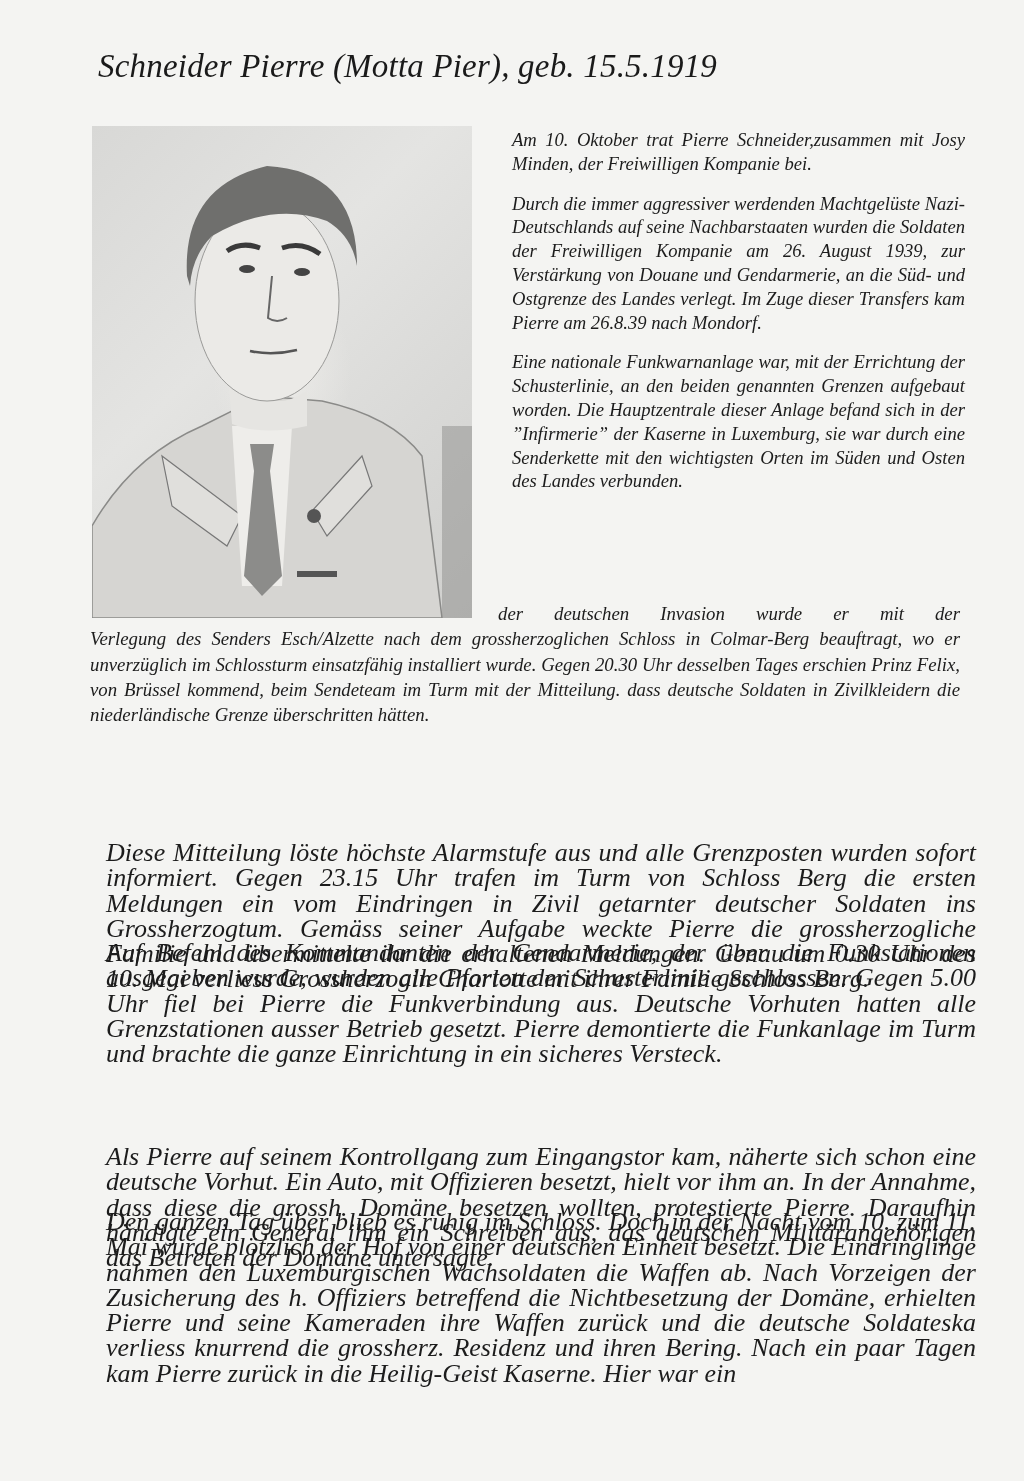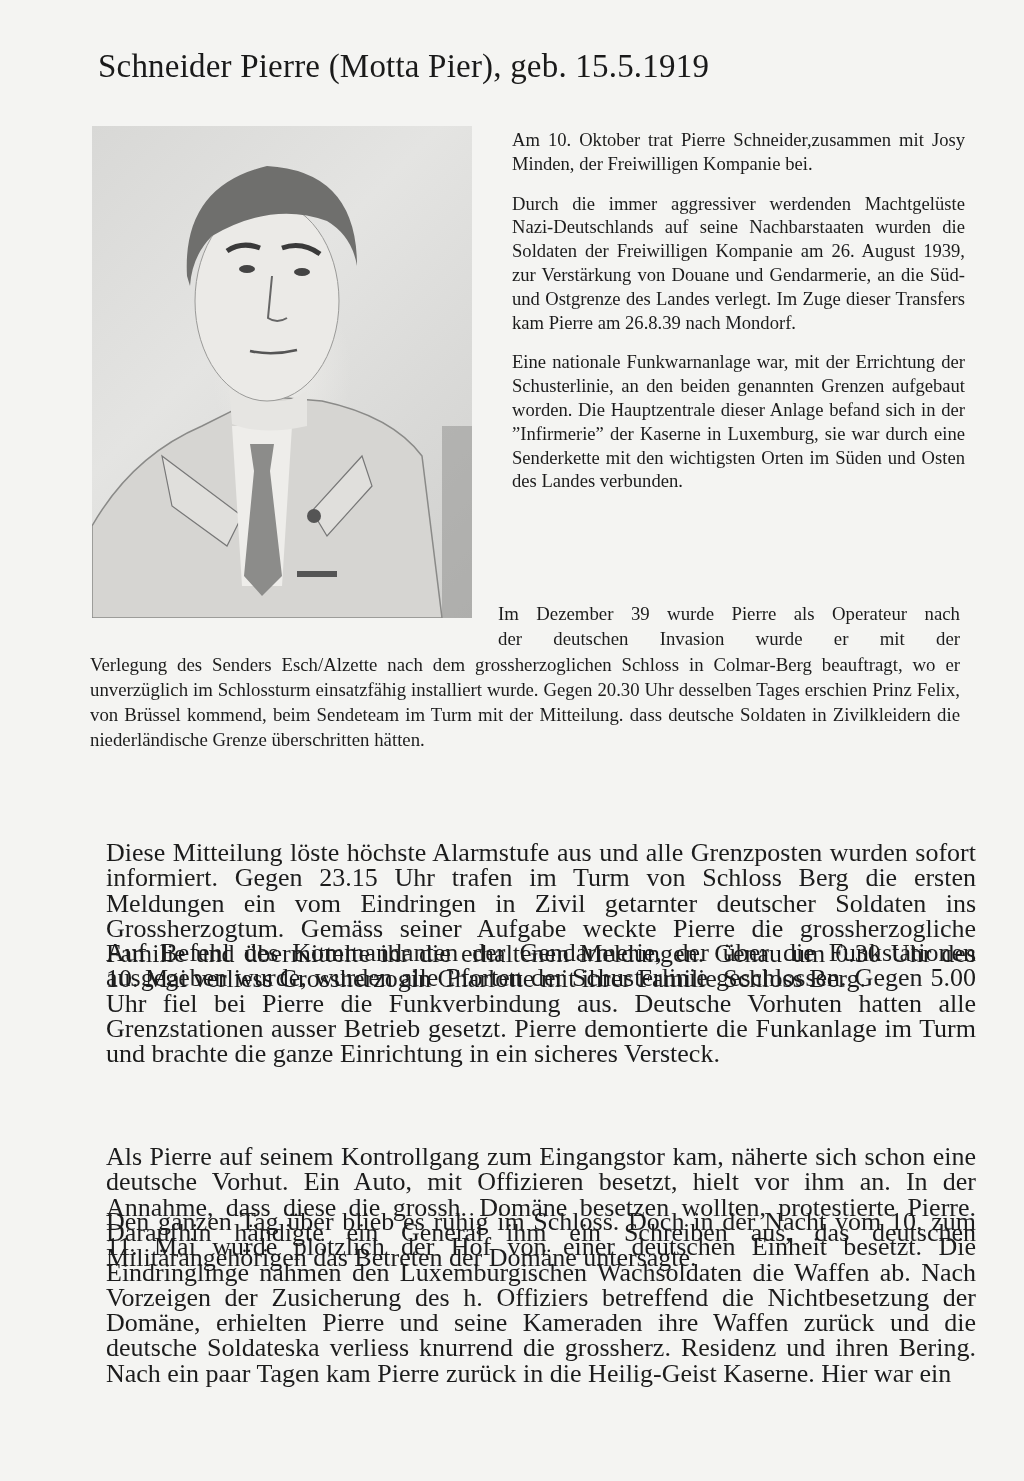--- a/index.html
+++ b/index.html
@@ -3,21 +3,21 @@
 <meta charset="utf-8">
 <style>
   html, body { margin: 0; padding: 0; }
   body {
     width: 1024px; height: 1481px; overflow: hidden;
     background: #f4f4f2;
     font-family: "Liberation Serif", "DejaVu Serif", serif;
     color: #1c1c1c;
     position: relative;
   }
-  .page { position: absolute; left: 0; top: 0; width: 1024px; height: 1481px; }
+  .page { position: absolute; left: 0; top: 0; width: 1024px; height: 1481px; font-style: italic; }
   .title {
     position: absolute; left: 98px; top: 48px;
     font-size: 33px; letter-spacing: 0.2px; color: #1a1a1a;
     white-space: nowrap; margin: 0; font-weight: normal;
   }
   .photo {
     position: absolute; left: 92px; top: 126px; width: 380px; height: 492px;
     background:
       radial-gradient(ellipse 70px 90px at 50% 50%, #ecebe8 0%, transparent 100%),
       linear-gradient(135deg, #d8d8d6 0%, #e4e4e2 40%, #cfcfcd 100%);
@@ -85,21 +85,20 @@
   </div>
 
   <div class="col-right">
     <p class="p1">Am 10. Oktober trat Pierre Schneider,zusammen mit Josy Minden, der Freiwilligen Kompanie bei.</p>
     <p>Durch die immer aggressiver werdenden Machtgelüste Nazi-Deutschlands auf seine Nachbarstaaten wurden die Soldaten der Freiwilligen Kompanie am 26. August 1939, zur Verstärkung von Douane und Gendarmerie, an die Süd- und Ostgrenze des Landes verlegt. Im Zuge dieser Transfers kam Pierre am 26.8.39 nach Mondorf.</p>
     <p>Eine nationale Funkwarnanlage war, mit der Errichtung der Schusterlinie, an den beiden genannten Grenzen aufgebaut worden. Die Hauptzentrale dieser Anlage befand sich in der ”Infirmerie” der Kaserne in Luxemburg, sie war durch eine Senderkette mit den wichtigsten Orten im Süden und Osten des Landes verbunden.</p>
   </div>
 
   <div class="wrap-para">
     <span class="indent-lines">
-      <span class="l">Im Dezember 39 wurde Pierre als Operateur nach</span>
       <span class="l">der deutschen Invasion wurde er mit der</span>
     </span>
     <span>Verlegung des Senders Esch/Alzette nach dem grossherzoglichen Schloss in Colmar-Berg beauftragt, wo er unverzüglich im Schlossturm einsatzfähig installiert wurde. Gegen 20.30 Uhr desselben Tages erschien Prinz Felix, von Brüssel kommend, beim Sendeteam im Turm mit der Mitteilung. dass deutsche Soldaten in Zivilkleidern die niederländische Grenze überschritten hätten.</span>
   </div>
 
   <p class="body-para" id="p5">Diese Mitteilung löste höchste Alarmstufe aus und alle Grenzposten wurden sofort informiert. Gegen 23.15 Uhr trafen im Turm von Schloss Berg die ersten Meldungen ein vom Eindringen in Zivil getarnter deutscher Soldaten ins Grossherzogtum. Gemäss seiner Aufgabe weckte Pierre die grossherzogliche Familie und übermittelte ihr die erhaltenen Meldungen. Genau um 0.30 Uhr des 10. Mai verliess Grossherzogin Charlotte mit ihrer Familie Schloss Berg.</p>
   <p class="body-para" id="p6">Auf Befehl des Kommandanten der Gendarmerie, der über die Funkstationen ausgegeben wurde, wurden alle Pforten der Schusterlinie geschlossen. Gegen 5.00 Uhr fiel bei Pierre die Funkverbindung aus. Deutsche Vorhuten hatten alle Grenzstationen ausser Betrieb gesetzt. Pierre demontierte die Funkanlage im Turm und brachte die ganze Einrichtung in ein sicheres Versteck.</p>
   <p class="body-para" id="p7">Als Pierre auf seinem Kontrollgang zum Eingangstor kam, näherte sich schon eine deutsche Vorhut. Ein Auto, mit Offizieren besetzt, hielt vor ihm an. In der Annahme, dass diese die grossh. Domäne besetzen wollten, protestierte Pierre. Daraufhin händigte ein General ihm ein Schreiben aus, das deutschen Militärangehörigen das Betreten der Domäne untersagte.</p>
   <p class="body-para" id="p8">Den ganzen Tag über blieb es ruhig im Schloss. Doch in der Nacht vom 10. zum 11. Mai wurde plötzlich der Hof von einer deutschen Einheit besetzt. Die Eindringlinge nahmen den Luxemburgischen Wachsoldaten die Waffen ab. Nach Vorzeigen der Zusicherung des h. Offiziers betreffend die Nichtbesetzung der Domäne, erhielten Pierre und seine Kameraden ihre Waffen zurück und die deutsche Soldateska verliess knurrend die grossherz. Residenz und ihren Bering. Nach ein paar Tagen kam Pierre zurück in die Heilig-Geist Kaserne. Hier war ein</p>
 

